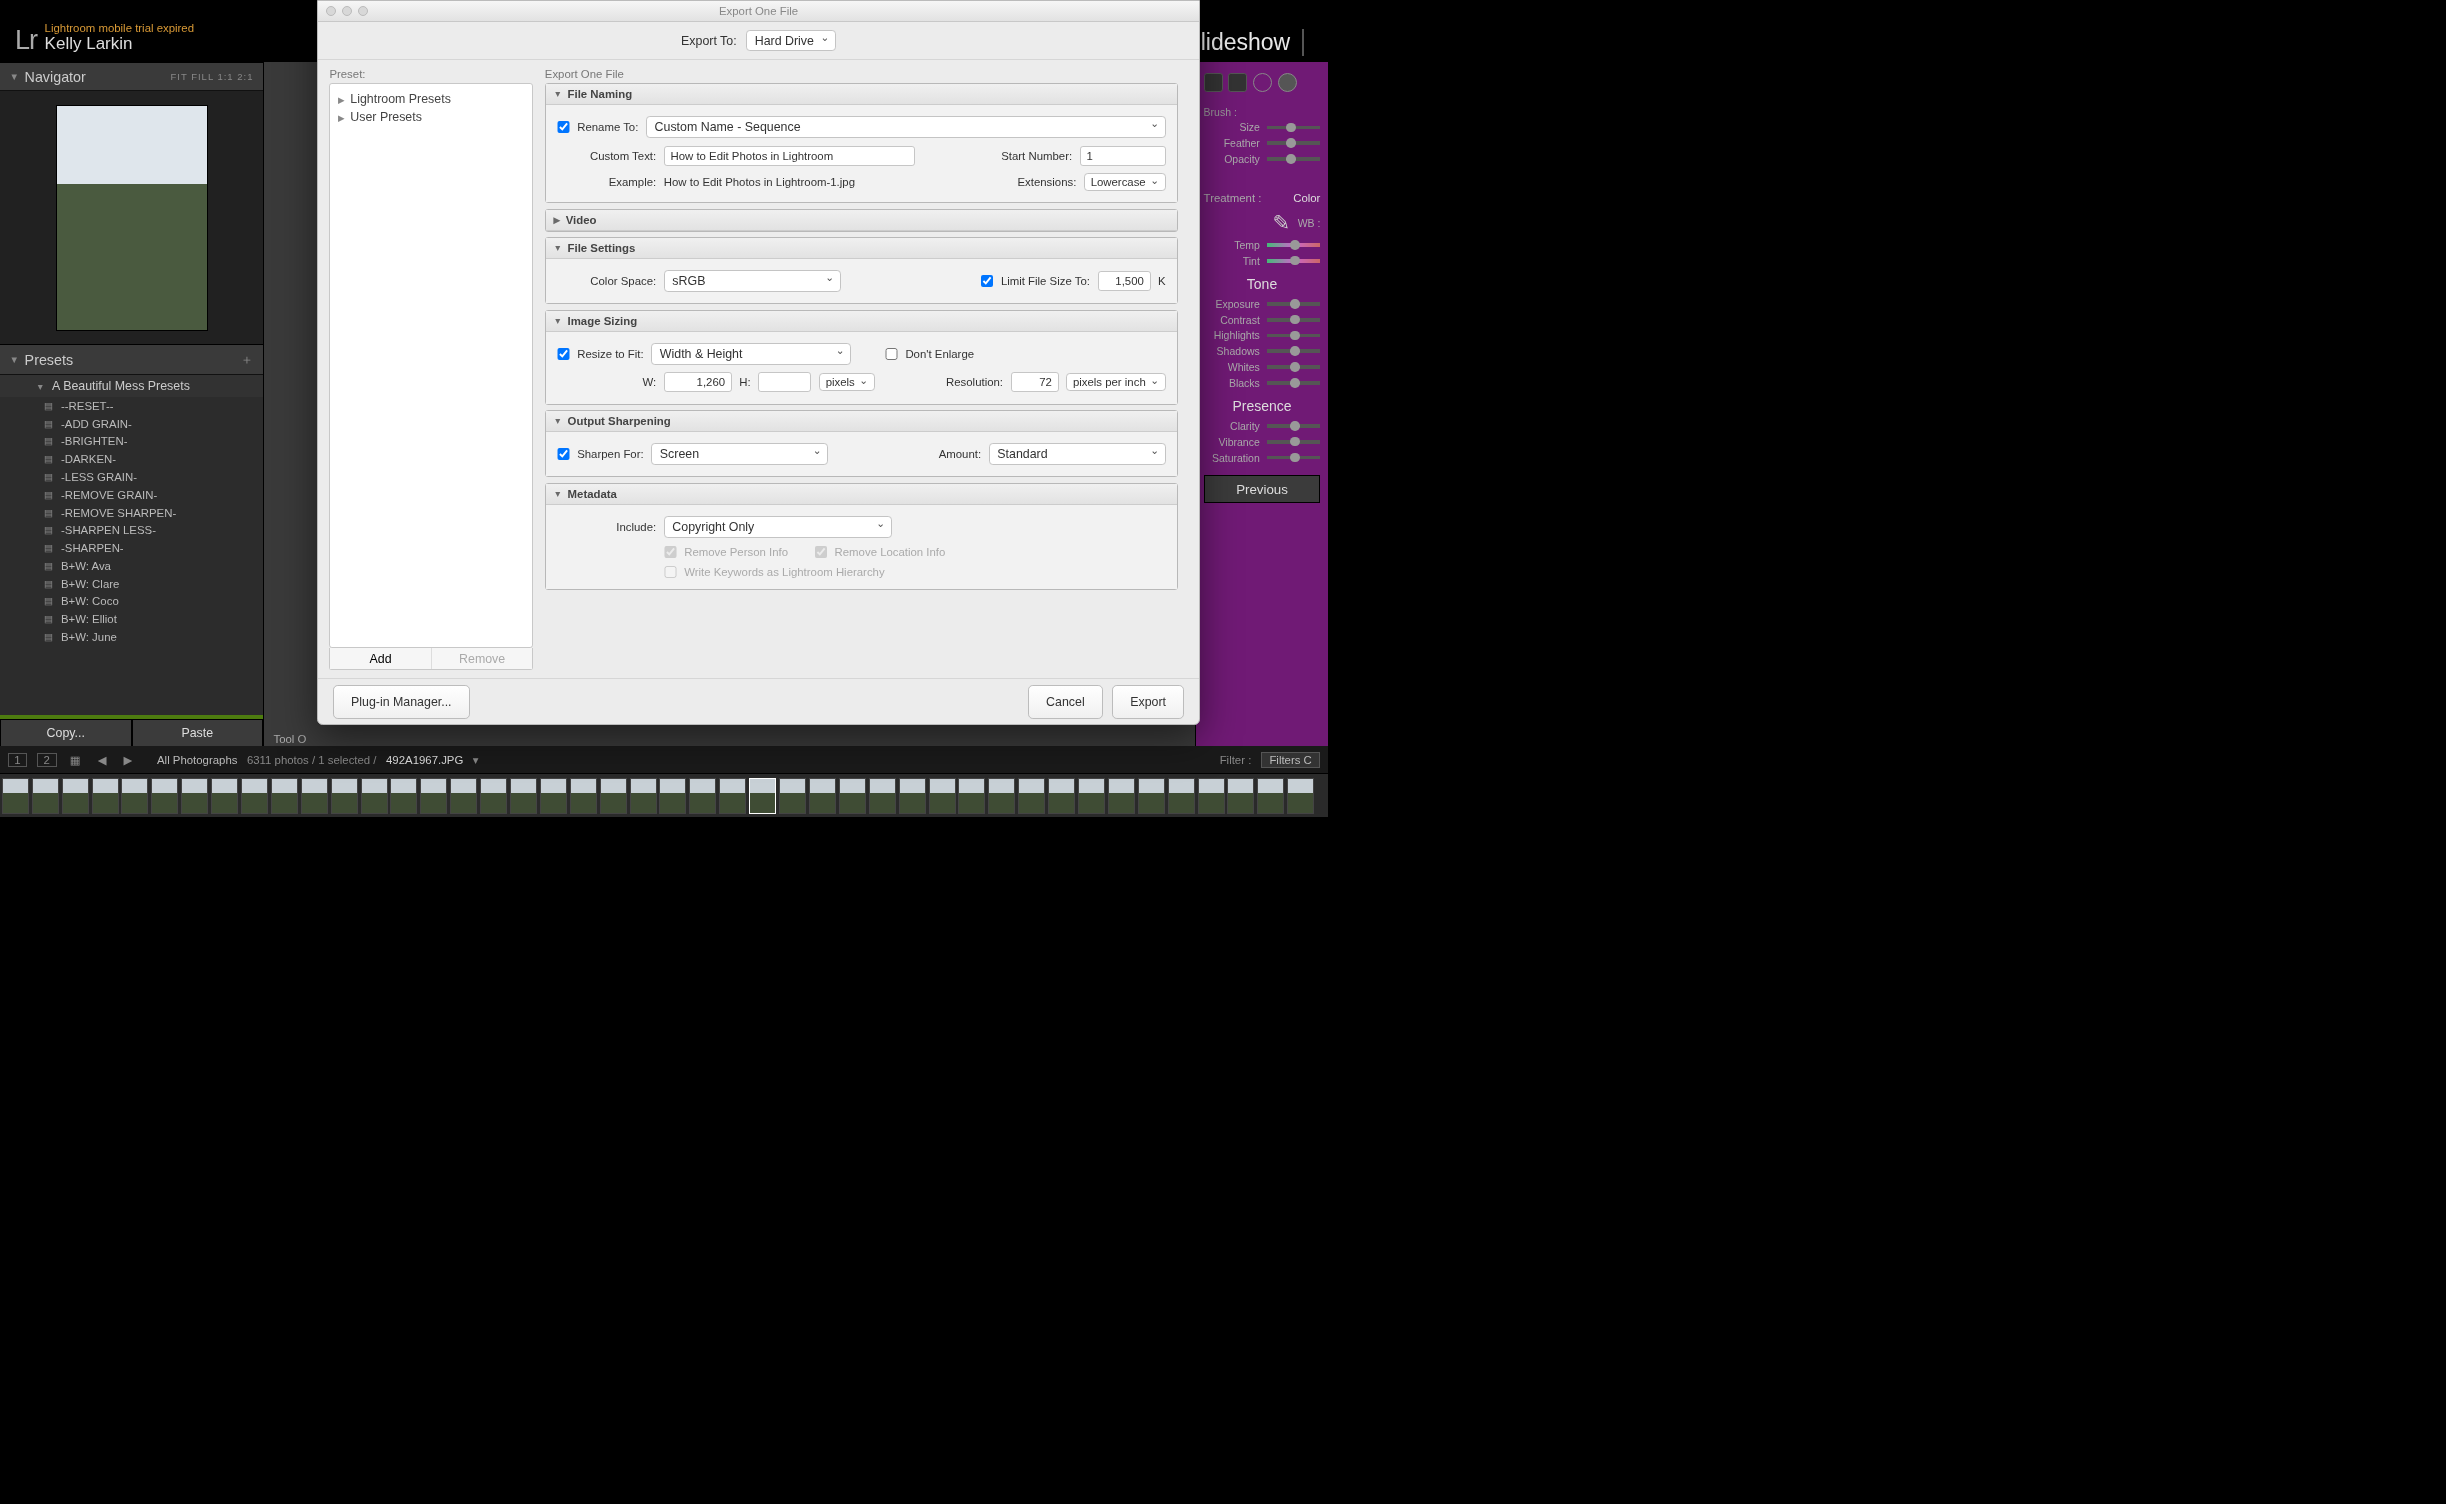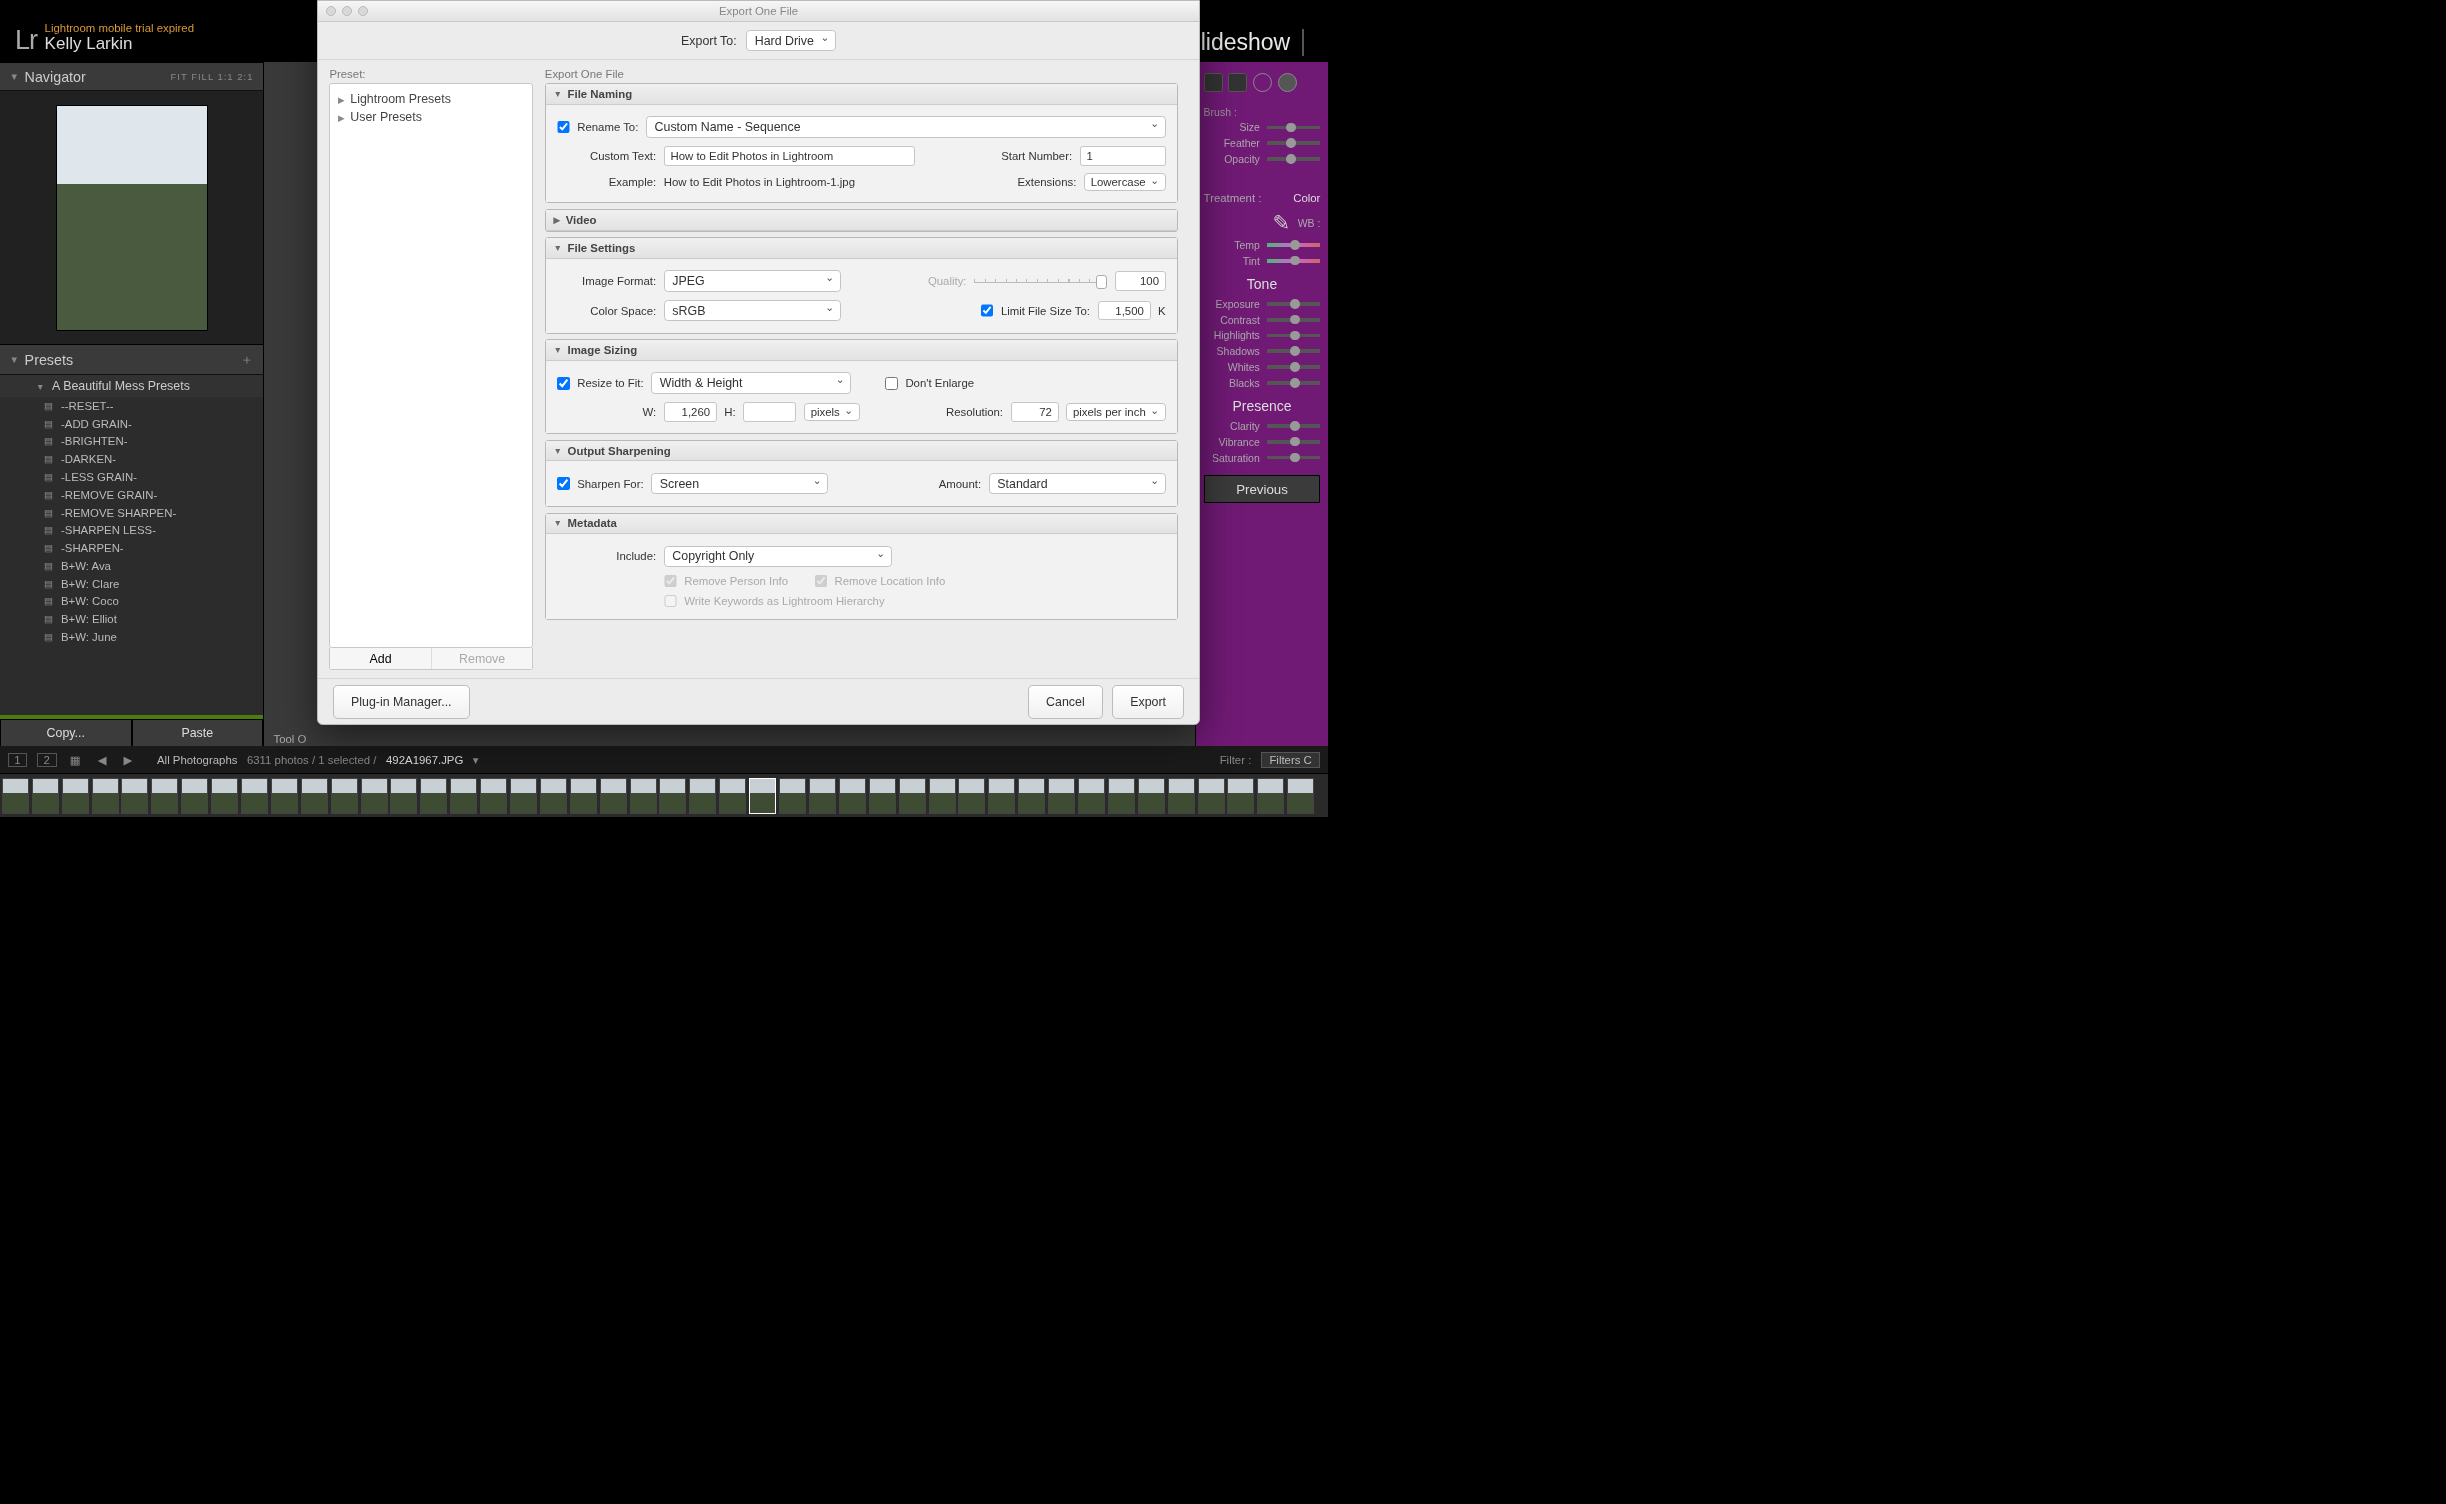--- a/index.html
+++ b/index.html
@@ -407,30 +407,20 @@
               </div>
           </div>
 
           <div class="section">
             <div class="sec-header">
                 <span class="tri">▼</span>
                 <span>File Settings</span>
               </div>
             <div class="sec-body">
               <div class="frow">
-                <span class="lab">Image Format:</span>
-                <span class="mac-select" style="width:177px">JPEG</span>
-                <span style="flex:1"></span>
-                <span class="muted">Quality:</span>
-                <div class="quality-slider">
-                    <div class="knob"></div>
-                  </div>
-                <input type="text" class="mac" style="width: 51px; text-align: right;" value="100">
-              </div>
-              <div class="frow">
                 <span class="lab">Color Space:</span>
                 <span class="mac-select" style="width:177px">sRGB</span>
                 <span style="flex:1"></span>
                 <input type="checkbox" checked="" style="">
                 <span>Limit File Size To:</span>
                 <input type="text" class="mac" style="width: 53px; text-align: right;" value="1,500">
                 <span>K</span>
               </div>
             </div>
           </div>
@@ -444,21 +434,21 @@
               <div class="frow">
                 <input type="checkbox" checked="" style="">
                 <span>Resize to Fit:</span>
                 <span class="mac-select" style="width:200px">Width &amp; Height</span>
                 <span style="width:19px"></span>
                 <input type="checkbox" style="">
                 <span>Don't Enlarge</span>
               </div>
               <div class="frow">
                 <span class="lab">W:</span>
-                <input type="text" class="mac" style="width: 53px; text-align: right;" value="1,260">
+                <input type="text" class="mac" style="width: 68px; text-align: right;" value="1,260">
                 <span>H:</span>
                 <input type="text" class="mac" style="width: 53px;" value="">
                 <span class="mac-select small">pixels</span>
                 <span style="flex:1"></span>
                 <span>Resolution:</span>
                 <input type="text" class="mac" style="width: 48px; text-align: right;" value="72">
                 <span class="mac-select small">pixels per inch</span>
               </div>
             </div>
           </div>

